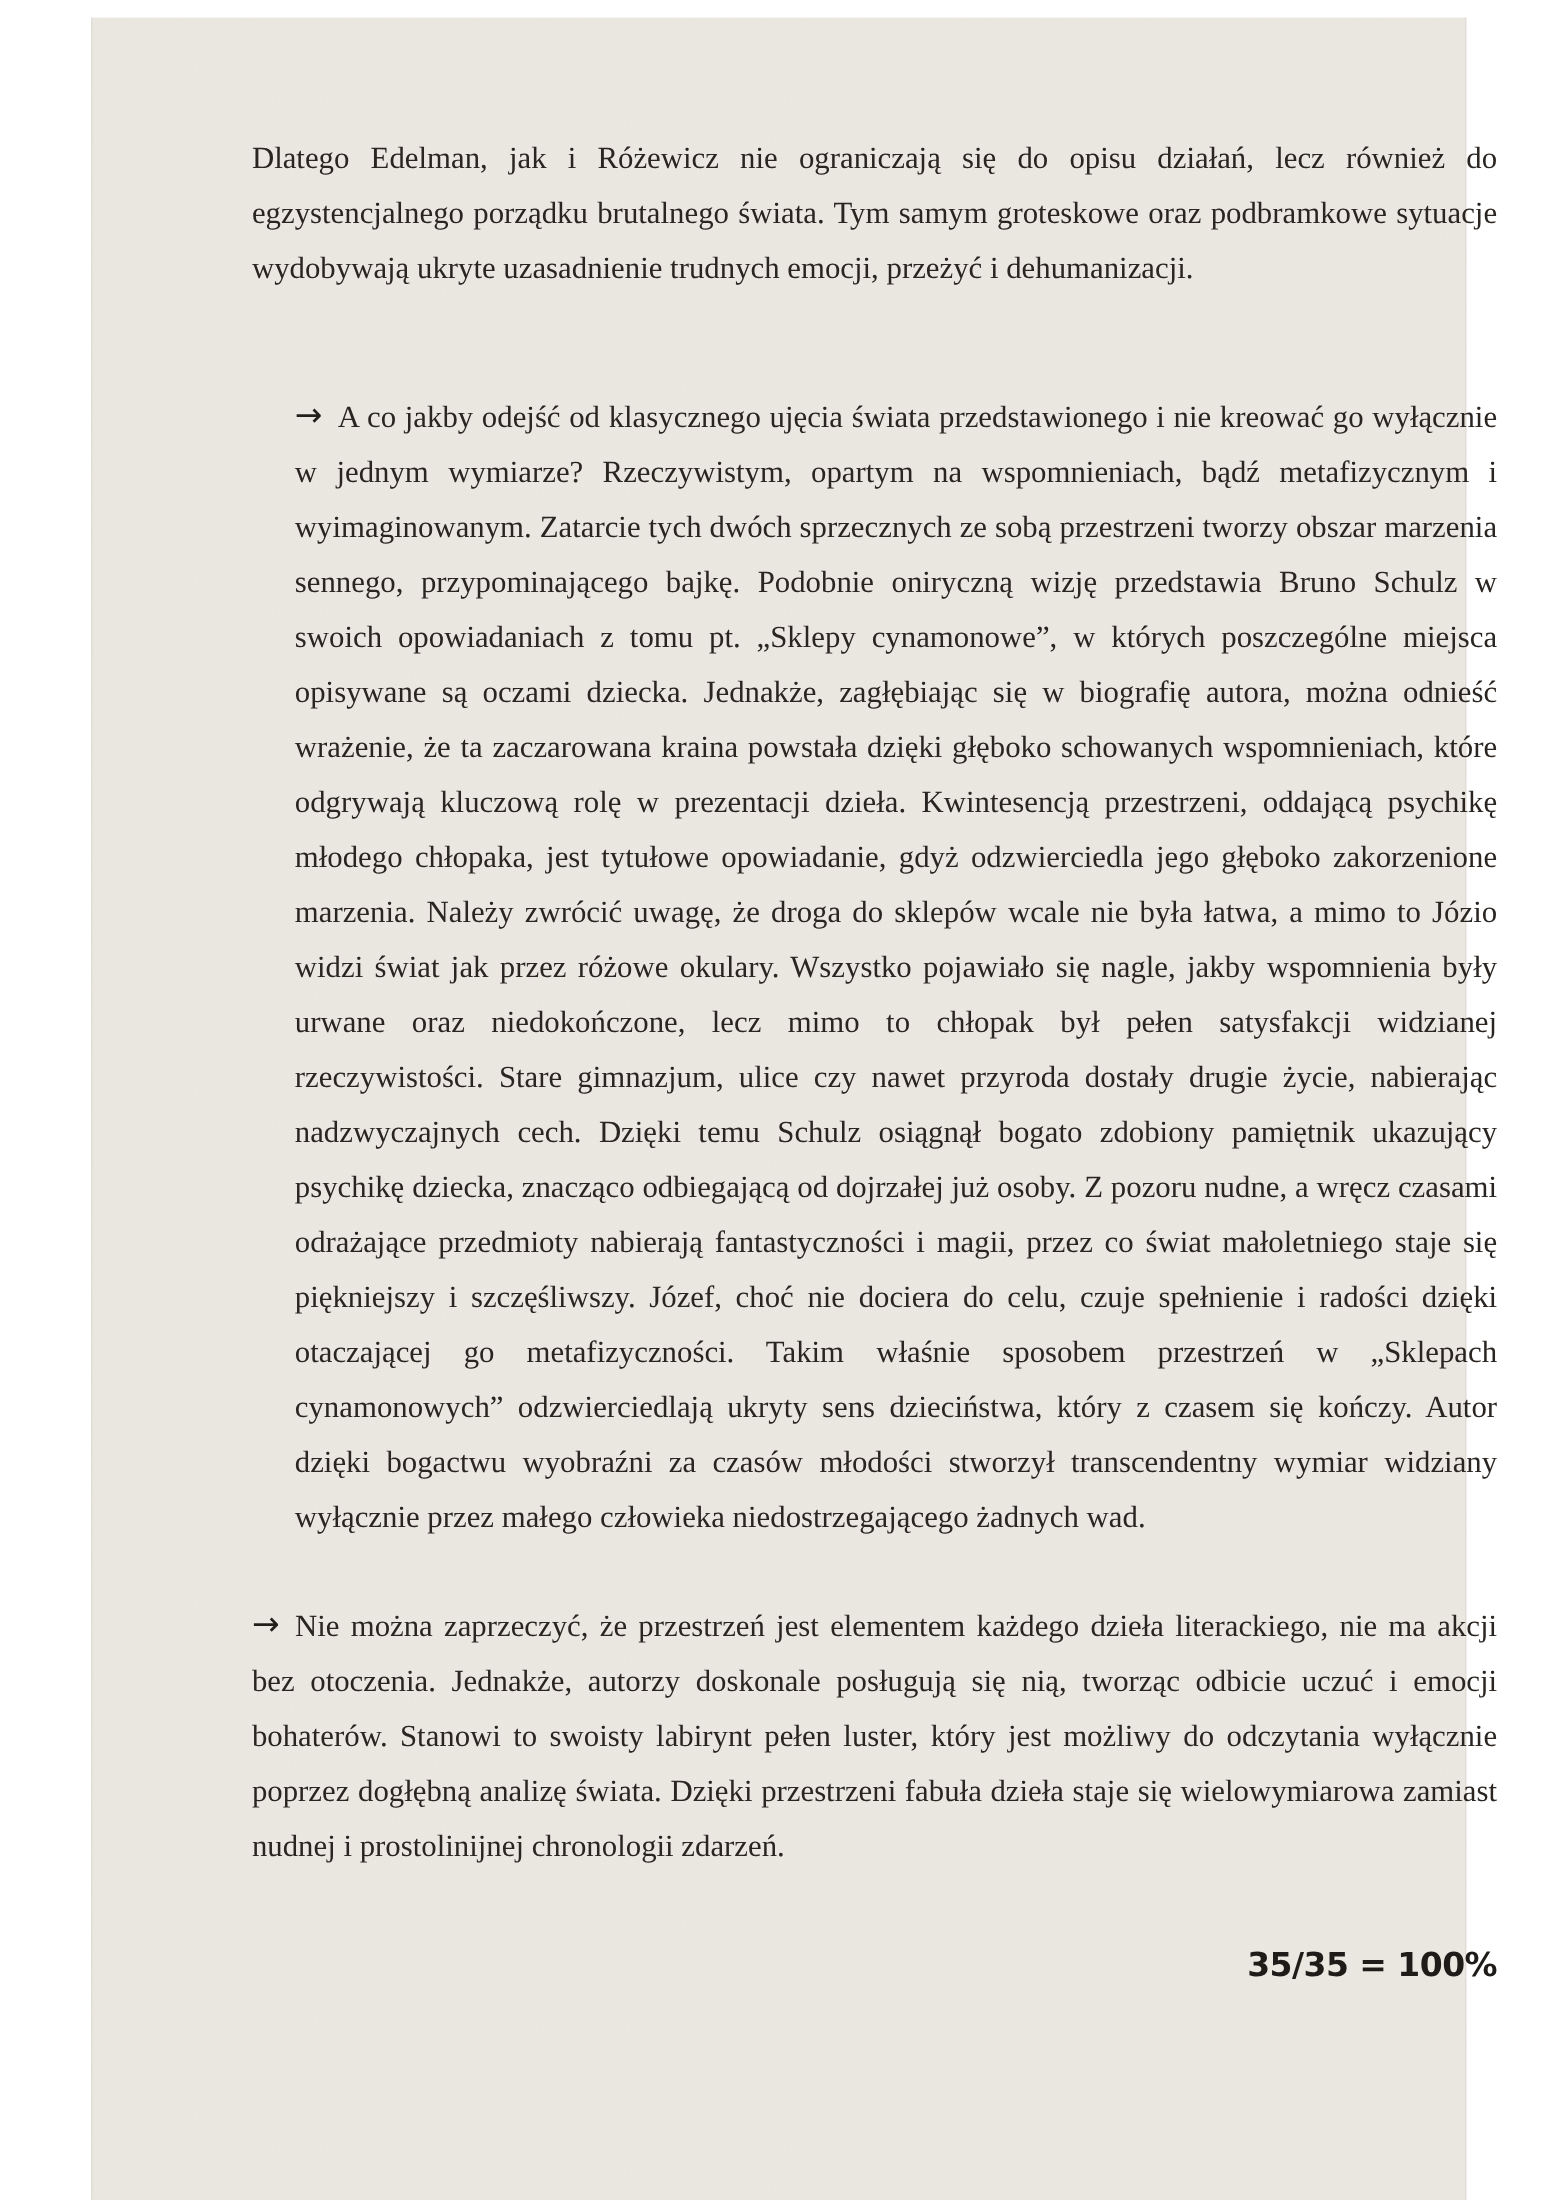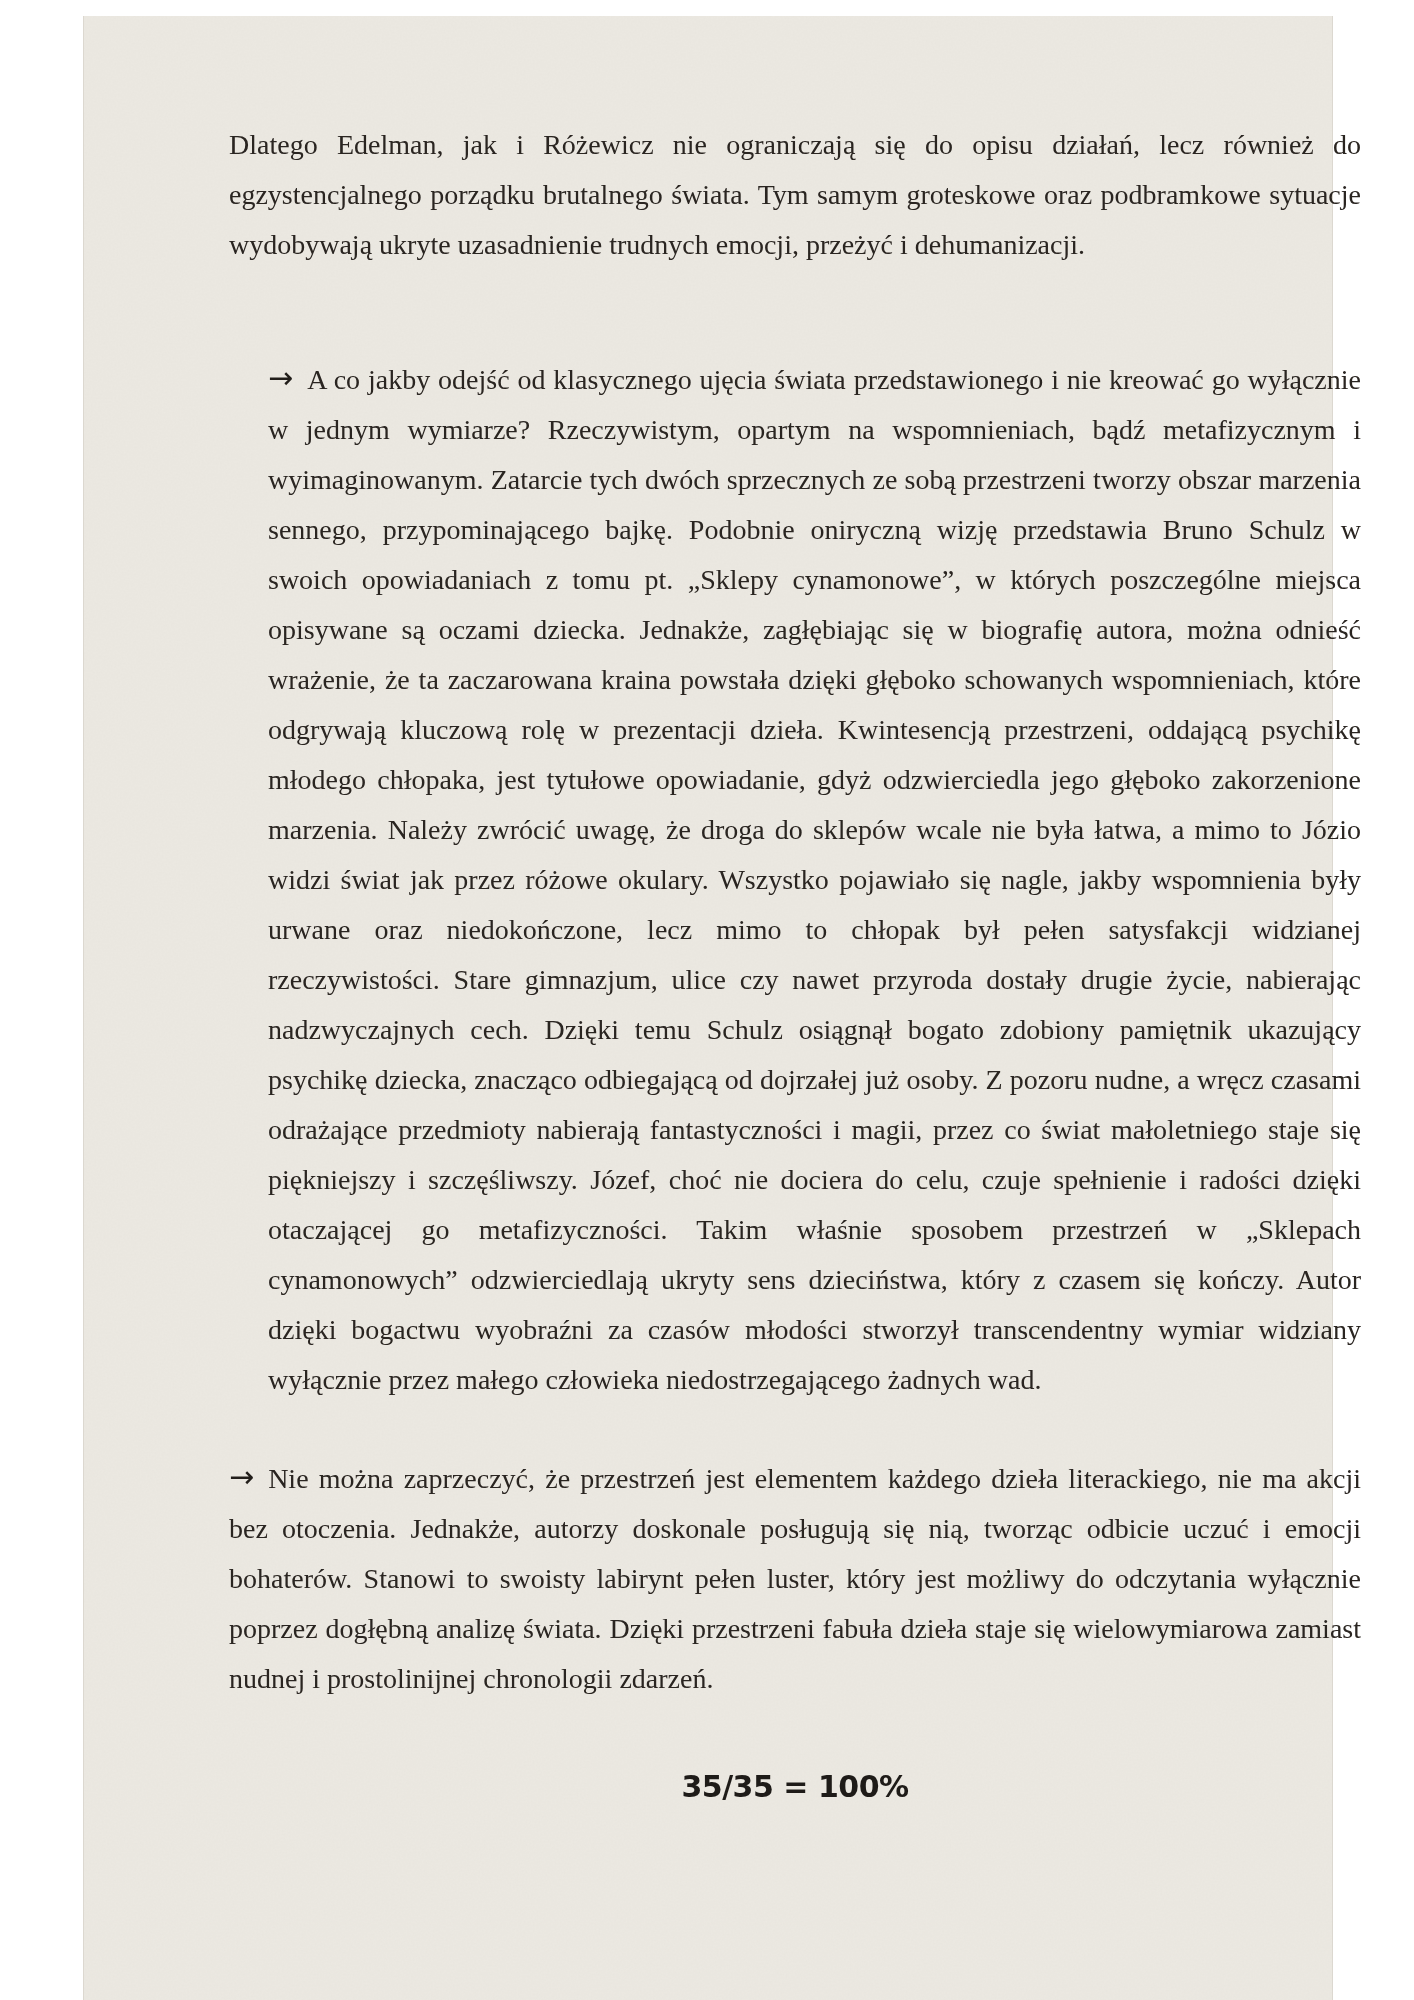--- a/index.html
+++ b/index.html
@@ -63,21 +63,21 @@
     transform: translateY(-1px);
     color: #221e1a;
   }
   .score {
     margin-top: 58px;
     font-family: "DejaVu Sans", "Liberation Sans", sans-serif;
     font-weight: 700;
     font-size: 30px;
     letter-spacing: -0.5px;
     color: #1e1b18;
-    text-align: center;
+    text-align: right;
   }
 </style>
 </head>
 <body>
 
 <div class="canvas">
   <div class="paper">
     <svg class="texture" width="100%" height="100%" xmlns="http://www.w3.org/2000/svg">
       <filter id="grain">
         <feTurbulence type="fractalNoise" baseFrequency="0.55" numOctaves="2" seed="7" stitchTiles="stitch"></feTurbulence>

